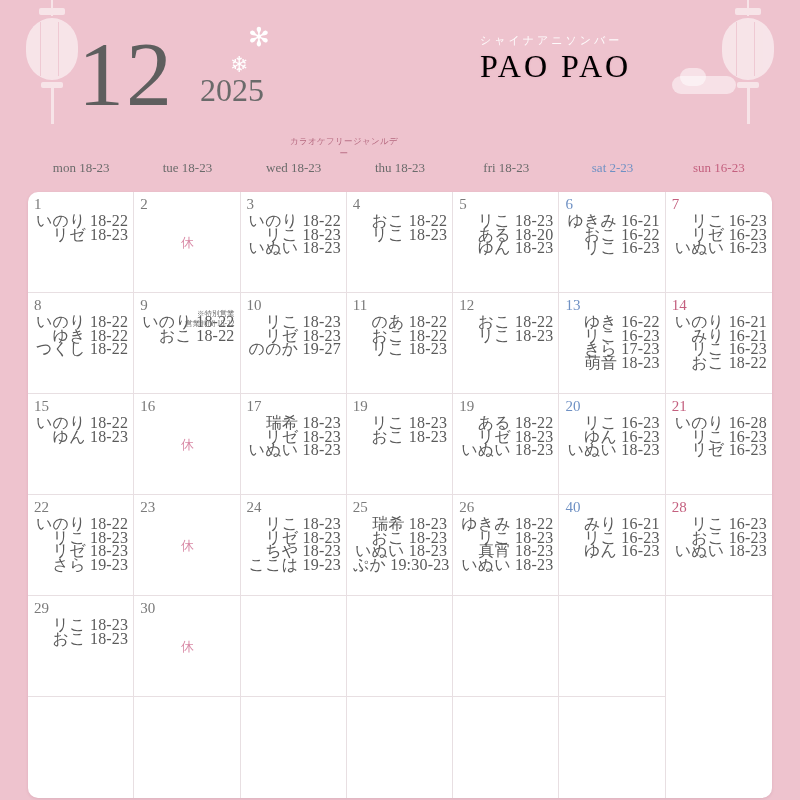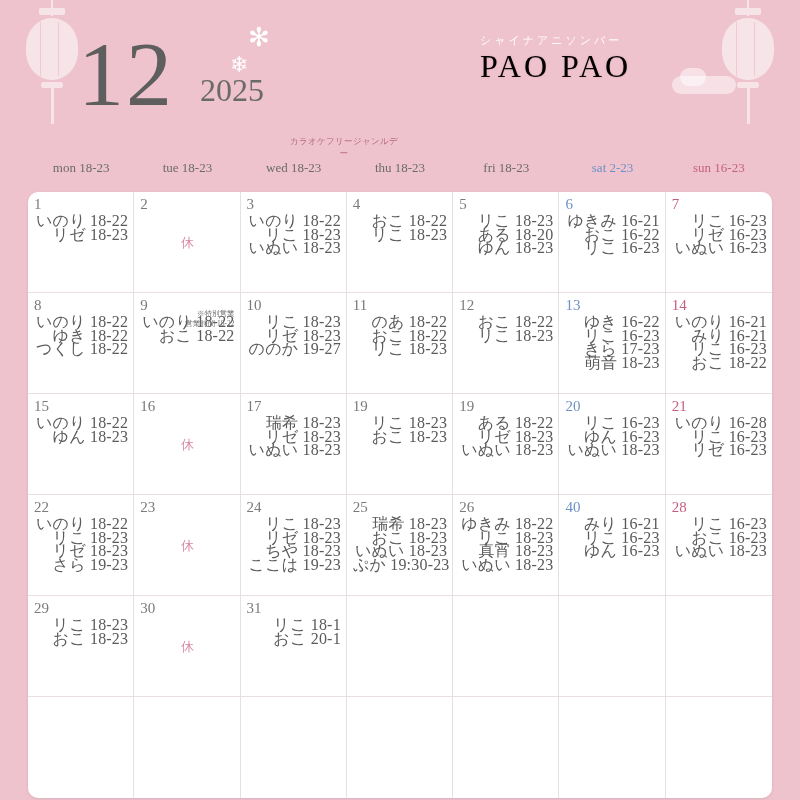--- a/index.html
+++ b/index.html
@@ -378,27 +378,20 @@
         <div class="entries">
           <div class="row">リこ 18-23</div>
           <div class="row">おこ 18-23</div>
         </div>
       </div>
       <div class="cell">
         <div class="daynum">30</div>
         <div class="closed">休</div>
       </div>
       <div class="cell">
-        <div class="daynum">31</div>
-        <div class="entries">
-          <div class="row">リこ 18-1</div>
-          <div class="row">おこ 20-1</div>
-        </div>
-      </div>
-      <div class="cell">
         <div class="daynum"></div>
       </div>
       <div class="cell">
         <div class="daynum"></div>
       </div>
       <div class="cell">
         <div class="daynum sat"></div>
       </div>
       <div class="cell">
         <div class="daynum sun"></div>

